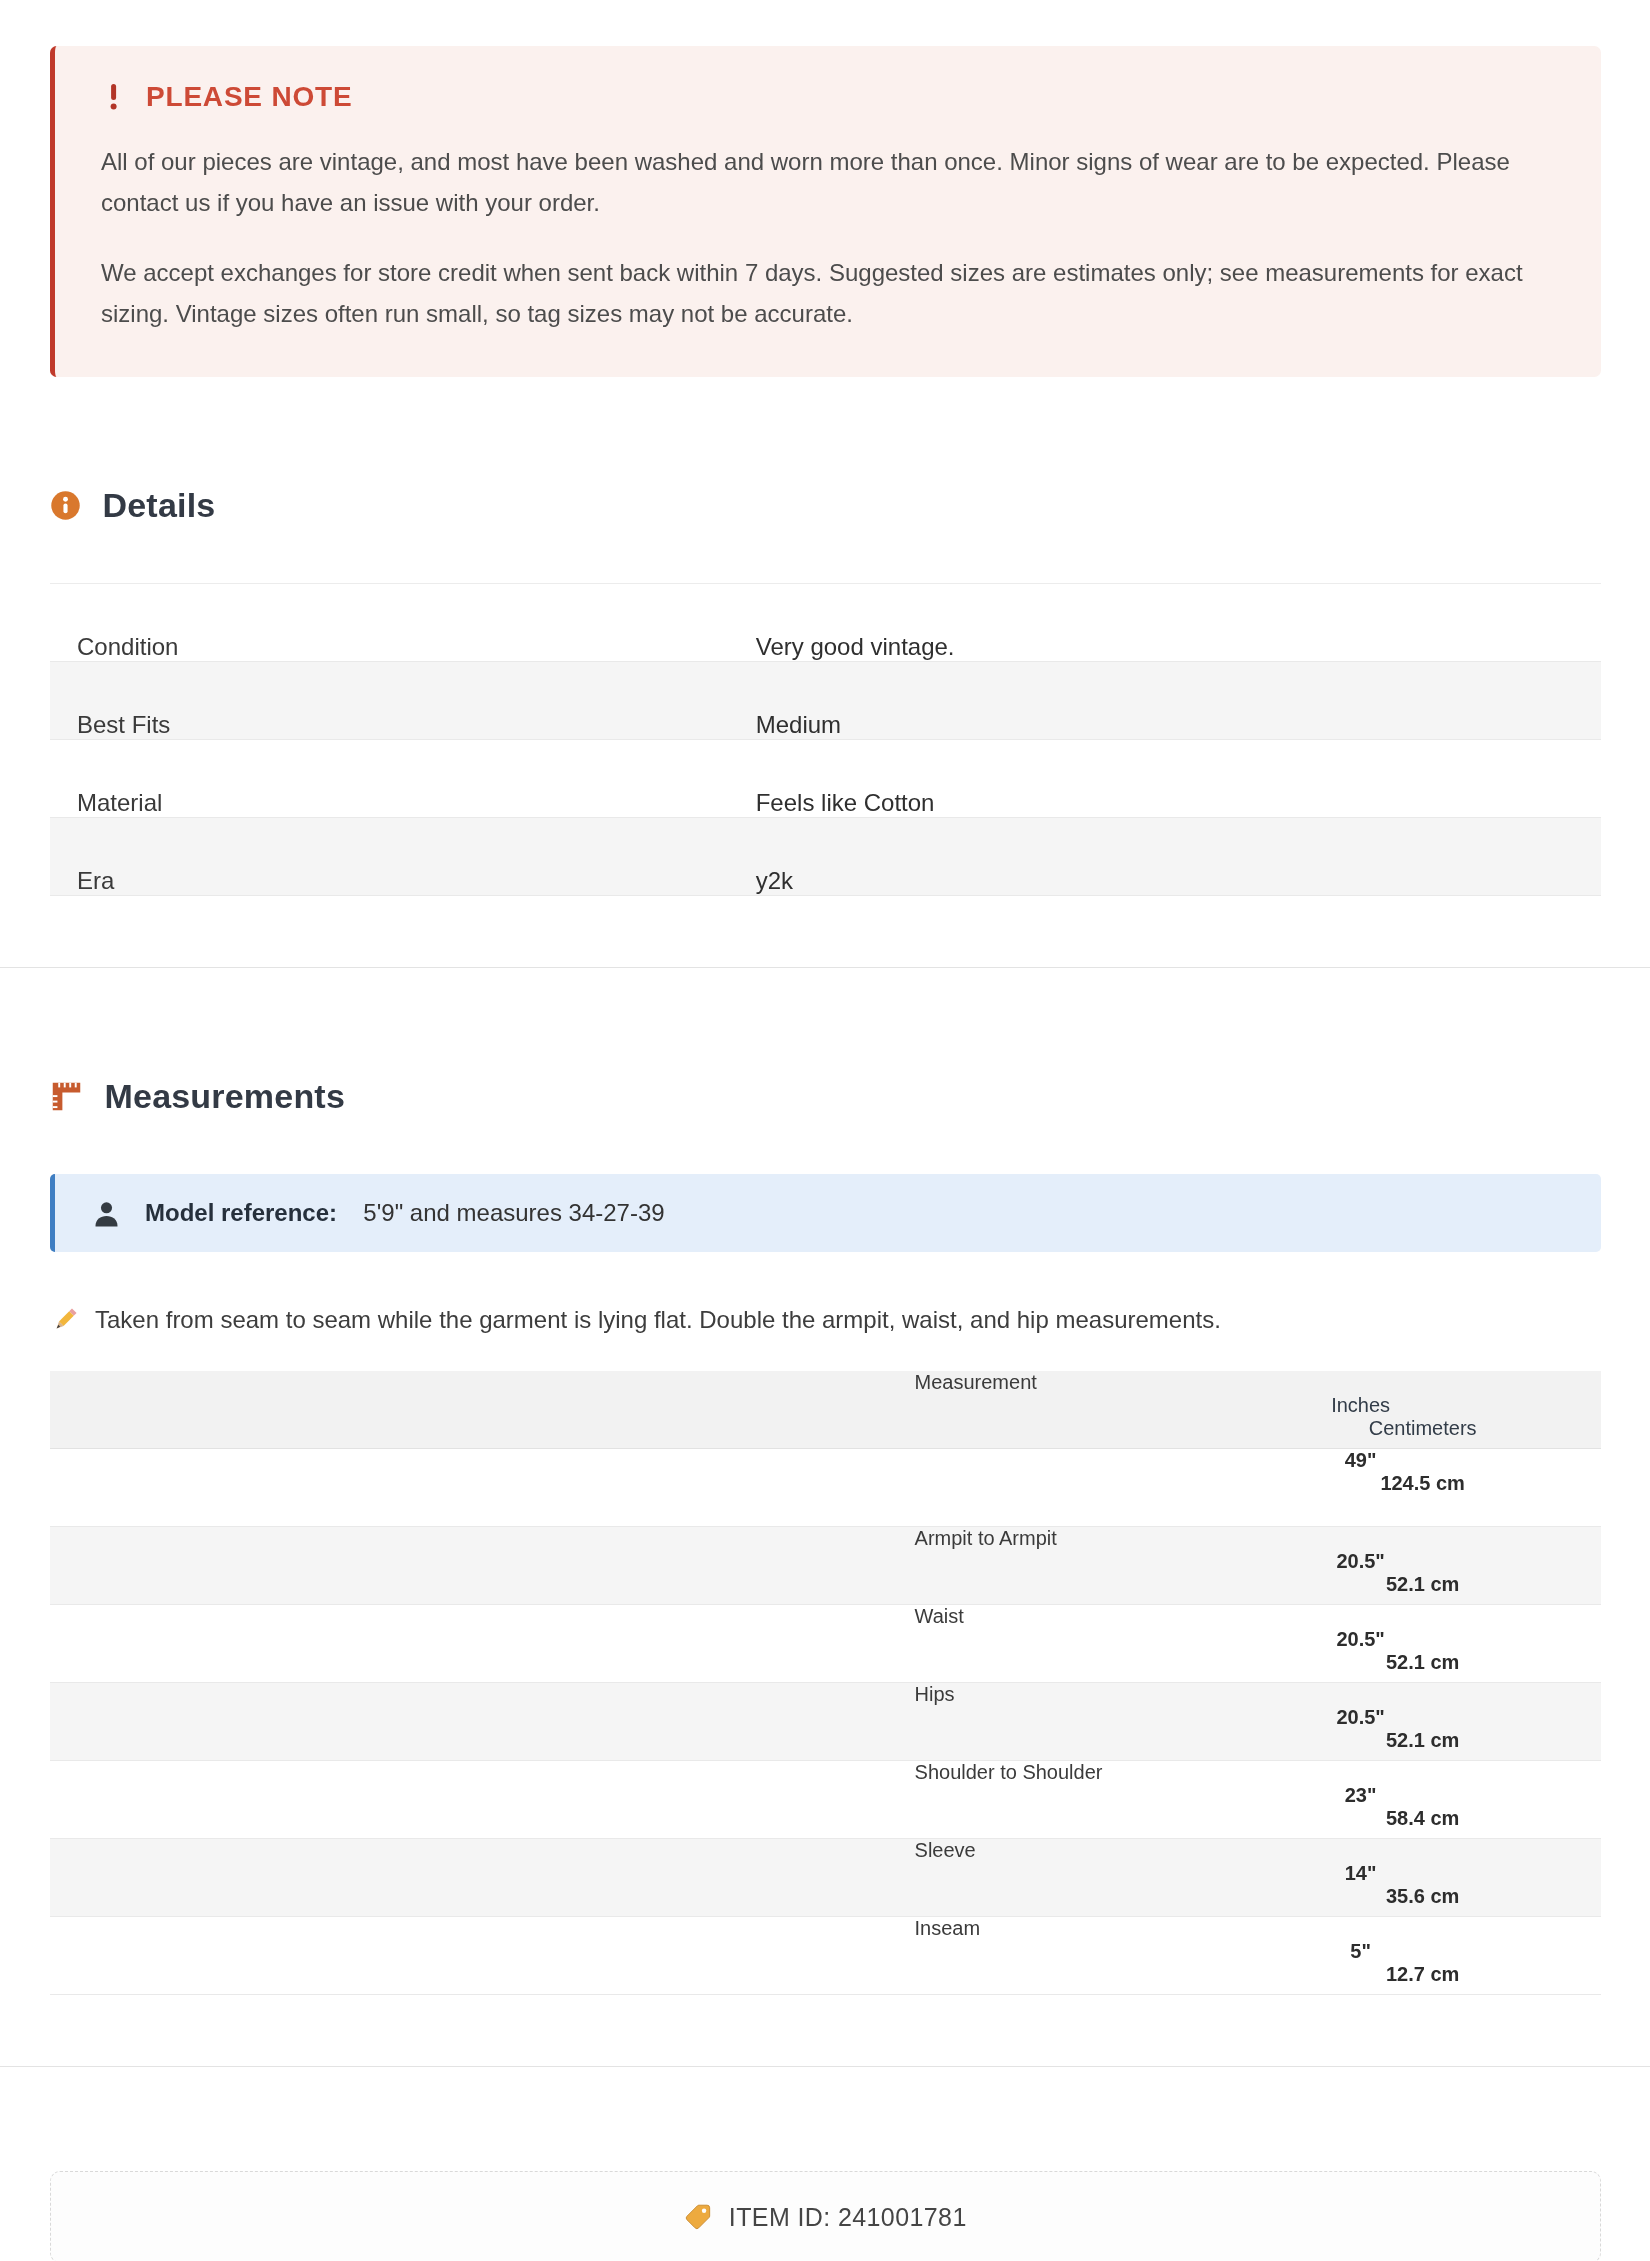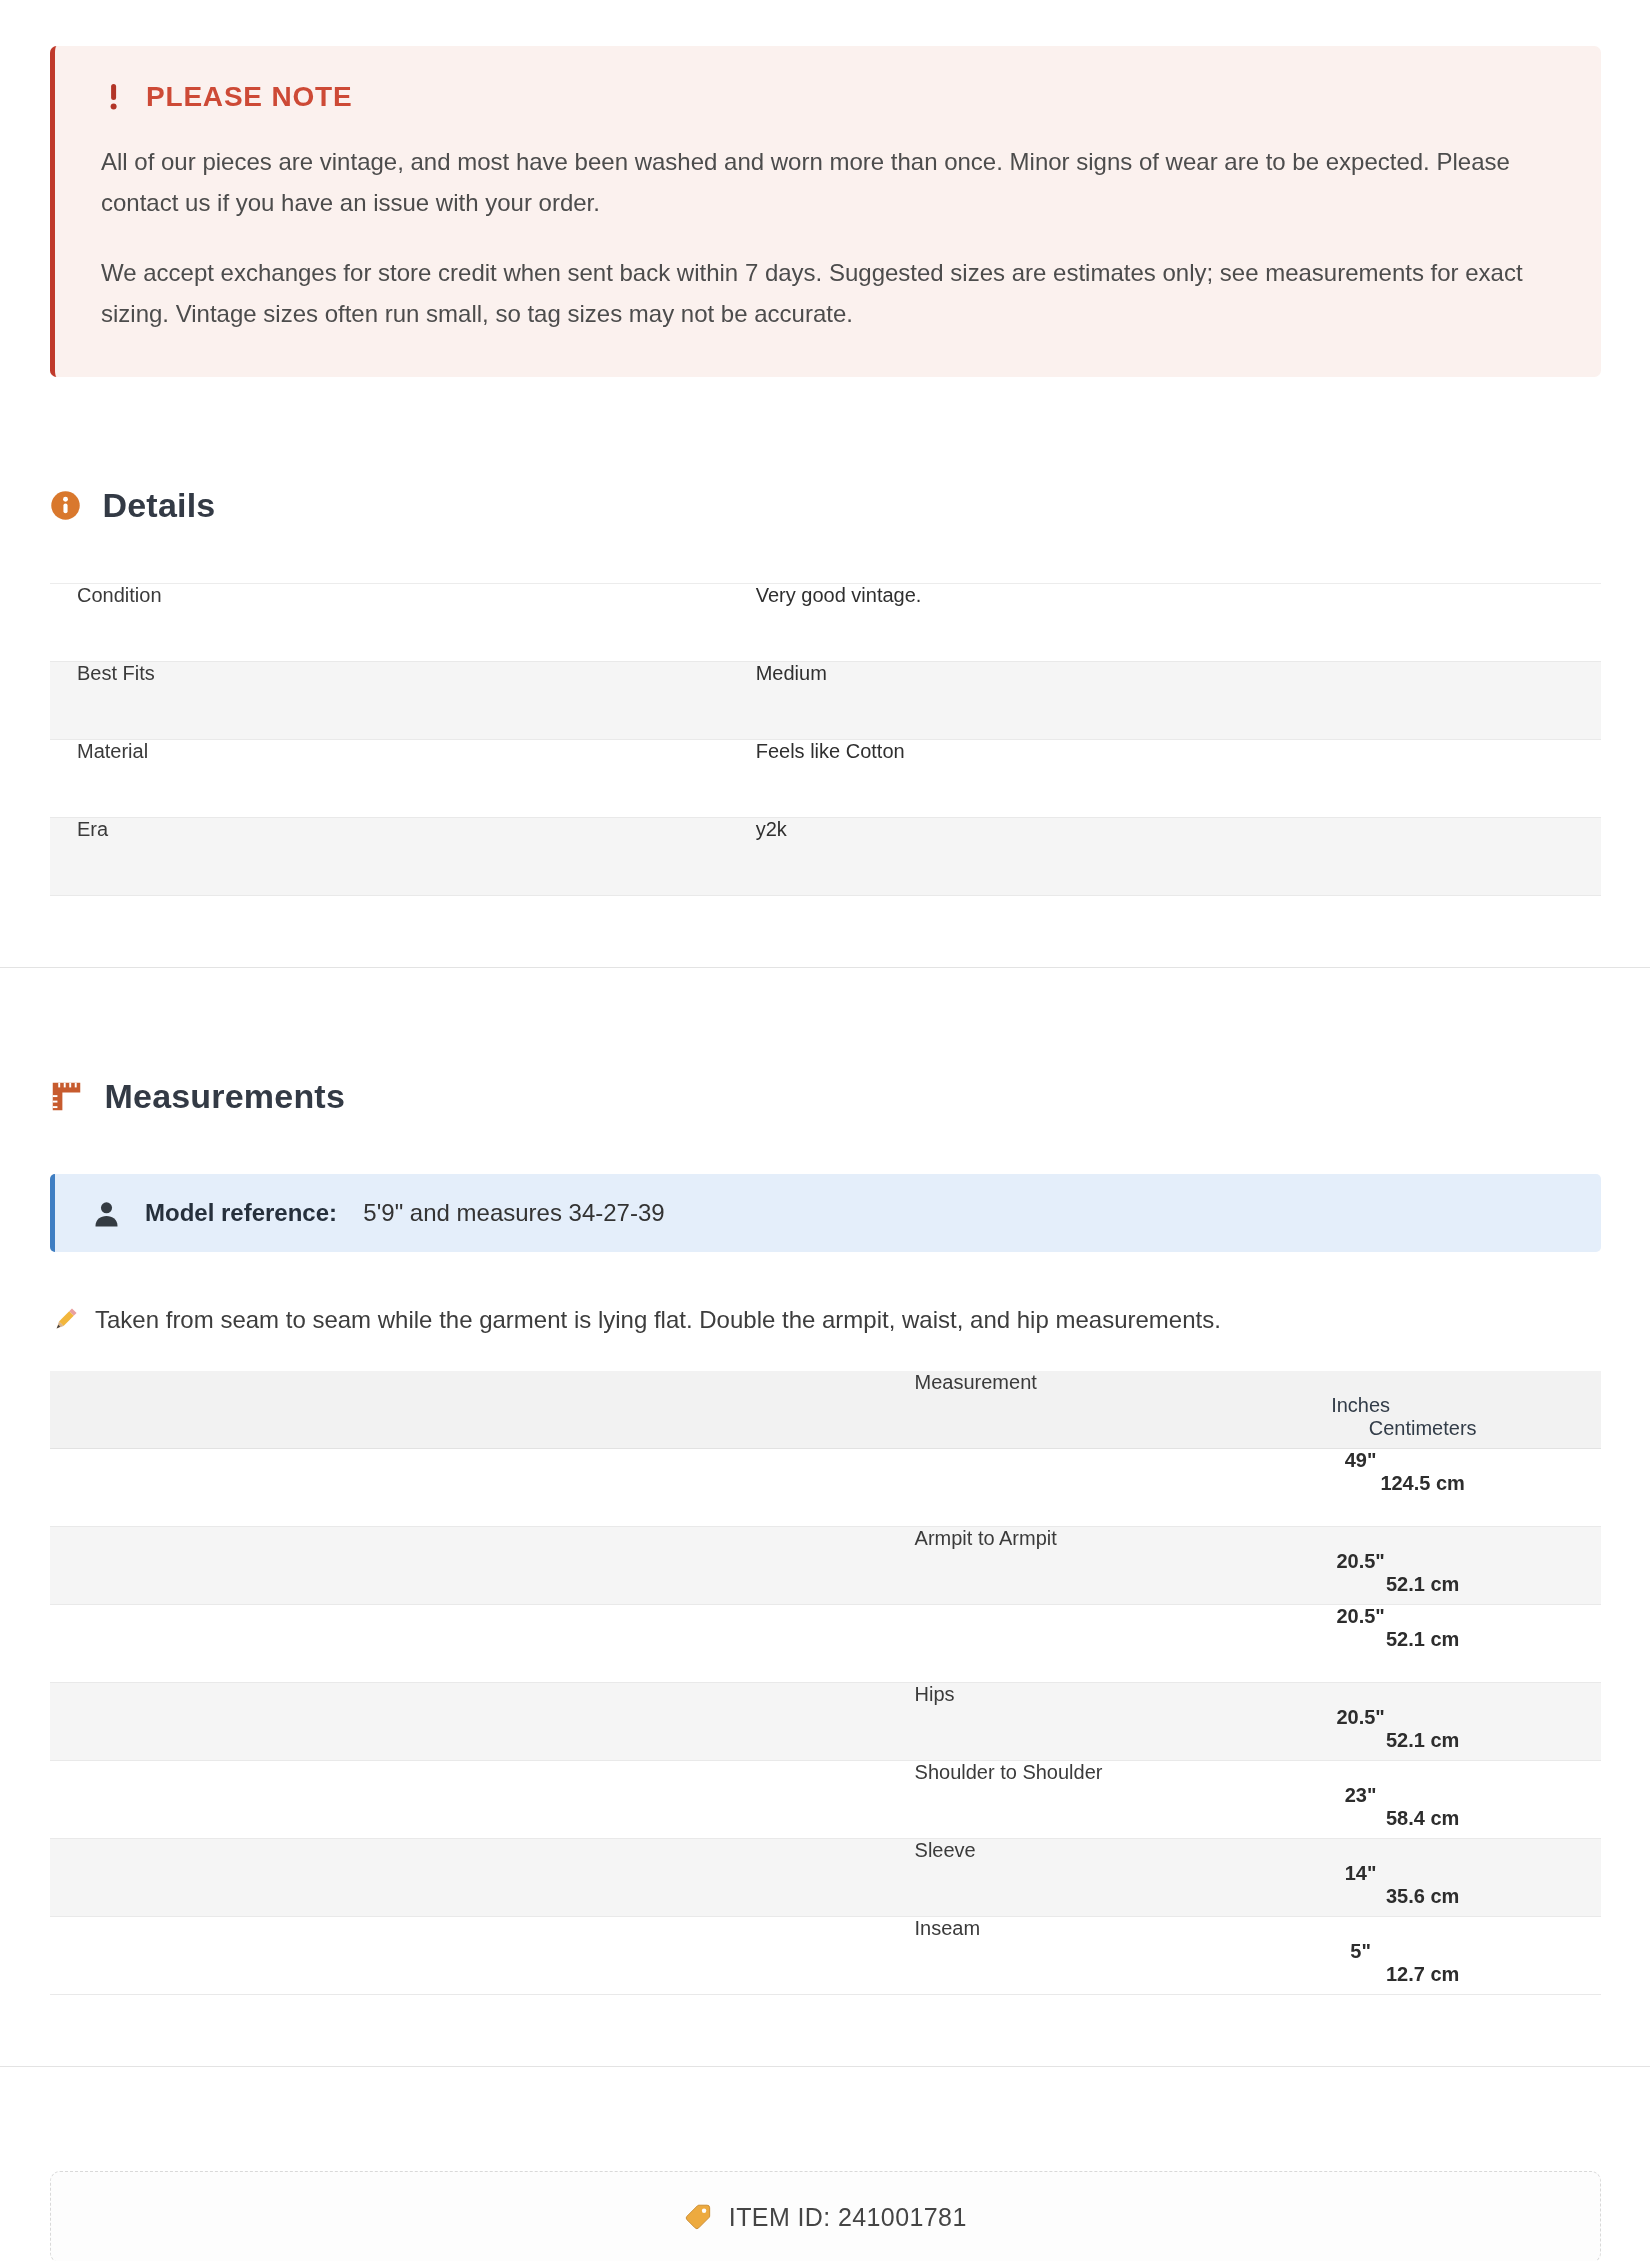--- a/index.html
+++ b/index.html
@@ -43,23 +43,23 @@
     font-weight: bold;
     color: #333a45;
     letter-spacing: 0.2px;
   }
 
   
   .details-table { margin-top: 58px; border-top: 0.8px solid #ececec; }
   .details-row {
     display: flex;
     min-height: 78px;
-    align-items: flex-start;
+    align-items: flex-end;
     border-bottom: 0.8px solid #e9e9e9;
-    font-size: 20px;
+    font-size: 24px;
   }
   .details-row:nth-child(even) { background: #f5f5f5; }
   .details-label { width: 45.5%; padding-left: 27px; color: #3a3a3a; }
   .details-value { flex: 1; color: #2f2f2f; }
 
   .divider { border-top: 0.8px solid #e3e3e3; margin-top: 71px; }
 
   
   .model-box {
     margin-top: 58px;
@@ -226,20 +226,21 @@
       <div class="m-row">
         <div class="m-col-in">49"</div>
         <div class="m-col-cm">124.5 cm</div>
       </div>
       <div class="m-row">
         <div class="m-col-name">Armpit to Armpit</div>
         <div class="m-col-in">20.5"</div>
         <div class="m-col-cm">52.1 cm</div>
       </div>
       <div class="m-row">
+        <div class="m-col-name">Waist</div>
         <div class="m-col-in">20.5"</div>
         <div class="m-col-cm">52.1 cm</div>
       </div>
       <div class="m-row">
         <div class="m-col-name">Hips</div>
         <div class="m-col-in">20.5"</div>
         <div class="m-col-cm">52.1 cm</div>
       </div>
       <div class="m-row">
         <div class="m-col-name">Shoulder to Shoulder</div>

